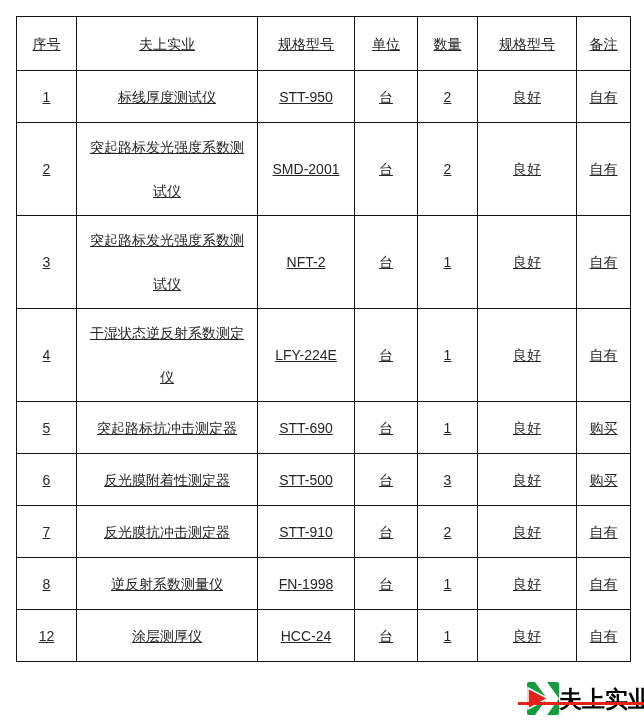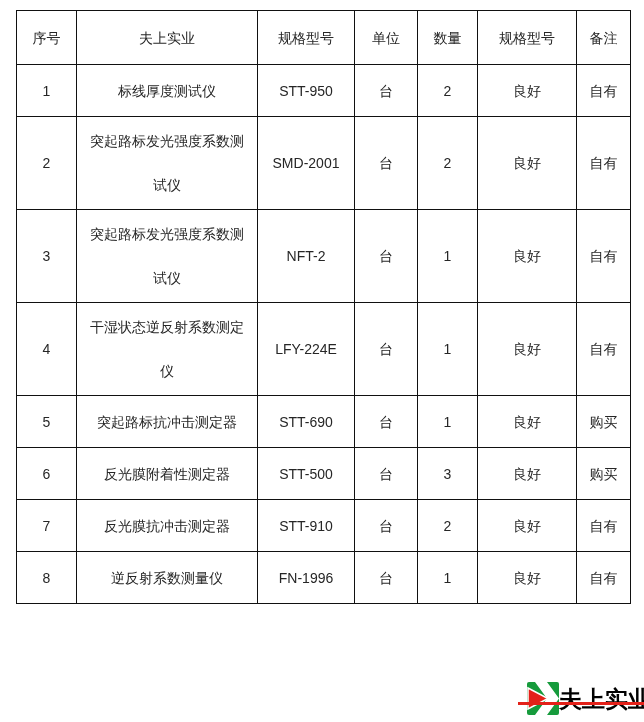--- a/index.html
+++ b/index.html
@@ -11,24 +11,25 @@
   body {
     position: relative;
     width: 644px;
     height: 722px;
     overflow: hidden;
     color: #262626;
   }
   .equipment-table {
     position: absolute;
     left: 16px;
-    top: 10px;
+    top: 16px;
     border-collapse: collapse;
     table-layout: fixed;
     width: 614px;
+    text-decoration: underline;
   }
   .equipment-table th,
   .equipment-table td {
     border: 1.5px solid #111111;
     font-size: 14px;
     font-weight: normal;
     text-align: center;
     vertical-align: middle;
     padding: 2px 11px;
     line-height: 44px;
@@ -178,28 +179,37 @@
     <td>STT-910</td>
     <td>台</td>
     <td>2</td>
     <td>良好</td>
     <td>自有</td>
   </tr>
 
   <tr>
     <td>8</td>
     <td>逆反射系数测量仪</td>
-    <td>FN-1996</td>
-    <td>台</td>
-    <td>1</td>
-    <td>良好</td>
-    <td>自有</td>
-  </tr>
-
-
+    <td>FN-1998</td>
+    <td>台</td>
+    <td>1</td>
+    <td>良好</td>
+    <td>自有</td>
+  </tr>
+
+
+  <tr>
+    <td>12</td>
+    <td>涂层测厚仪</td>
+    <td>HCC-24</td>
+    <td>台</td>
+    <td>1</td>
+    <td>良好</td>
+    <td>自有</td>
+  </tr>
 </tbody>
 </table>
 
 <div class="watermark">
   <svg class="logo-icon" viewBox="0 0 32 33" xmlns="http://www.w3.org/2000/svg">
     <rect x="0" y="0" width="32" height="33" rx="2" class="logo-green" fill="#169b3c"></rect>
     <polygon points="8,0 20,0 32,16.5 20,33 8,33 20,16.5" fill="#ffffff"></polygon>
     <polygon points="1,6 21,16.5 1,27" class="logo-red" stroke="#ffffff" stroke-width="1.5" fill="#e32119"></polygon>
   </svg>
   <div class="logo-text">夫上实业</div>

